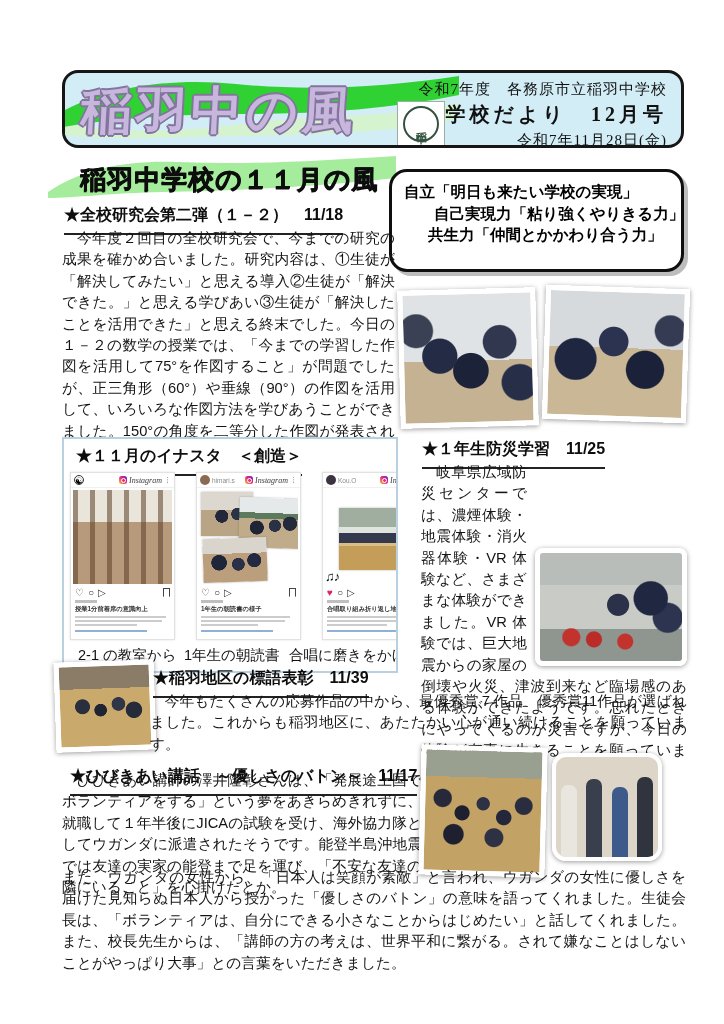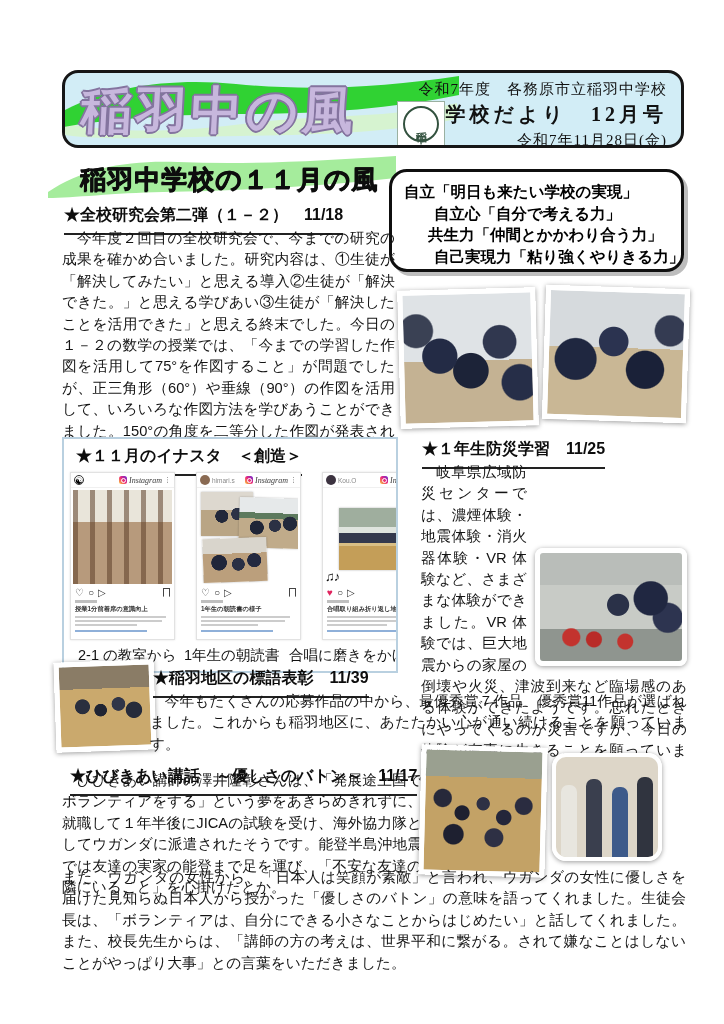--- a/index.html
+++ b/index.html
@@ -188,23 +188,22 @@
     </div>
   </div>
 
   <svg class="abs month-wave" viewBox="0 0 348 48">
     <path d="M0,38 C35,14 80,6 130,8 C200,11 270,7 348,2 L348,24 C275,32 190,37 115,38 C65,39 25,44 0,44 Z" fill="#a5ec9c"></path>
   </svg>
   <div class="abs month-title">稲羽中学校の１１月の風</div>
 
   <div class="abs goals-box">
     <div>自立「明日も来たい学校の実現」</div>
-    <div>自立心「自分で考える力」</div>
+    <div>自己実現力「粘り強くやりきる力」</div>
     <div>共生力「仲間とかかわり合う力」</div>
-    <div>自己実現力「粘り強くやりきる力」</div>
   </div>
 
   <div class="abs" style="left:64px; top:205px;">
     <span class="art-heading">★全校研究会第二弾（１－２）　11/18</span>
   </div>
   <div class="abs art-body" style="left:62px; top:228px; width:333px; height:212px;">　今年度２回目の全校研究会で、今までの研究の成果を確かめ合いました。研究内容は、①生徒が「解決してみたい」と思える導入②生徒が「解決できた。」と思える学びあい③生徒が「解決したことを活用できた」と思える終末でした。今日の１－２の数学の授業では、「今までの学習した作図を活用して75°を作図すること」が問題でしたが、正三角形（60°）や垂線（90°）の作図を活用して、いろいろな作図方法を学びあうことができました。150°の角度を二等分した作図が発表されたときには、「すごーい！」と感嘆の声が上がっていました。</div>
 
   <div class="abs photo ph-class1" style="left:399px; top:289px; width:138px; height:138px; transform:rotate(-1.5deg);"></div>
   <div class="abs photo ph-class2" style="left:544px; top:287px; width:144px; height:134px; transform:rotate(1.8deg);"></div>
 

